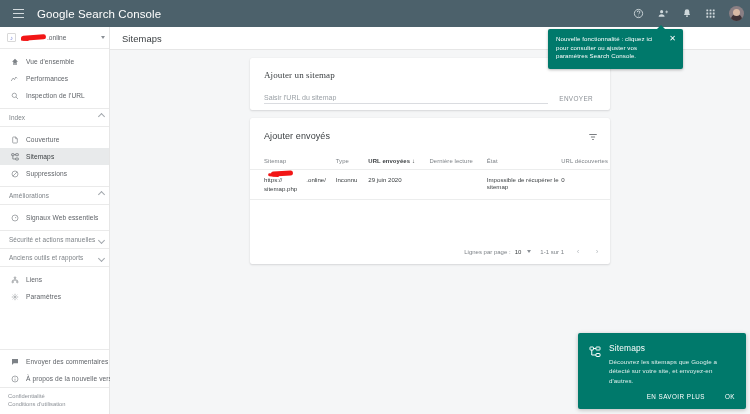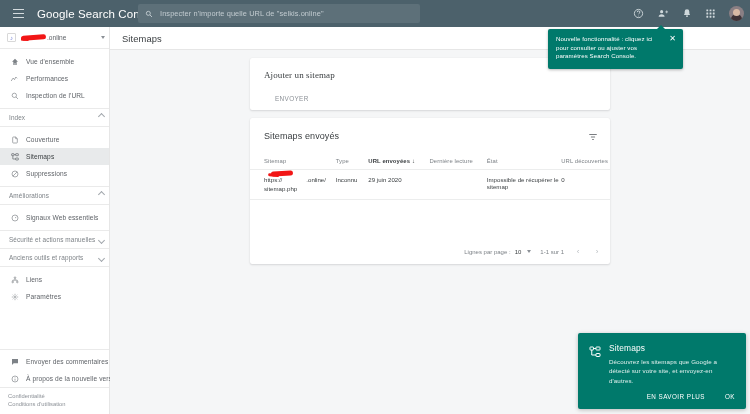--- a/index.html
+++ b/index.html
@@ -258,29 +258,20 @@
 <div id="app">
 
   <div class="topbar">
     <div class="hamburger">
       <i></i>
         <i></i>
         <i></i>
     </div>
     <div class="brand">Google Search Console</div>
 
-    <div class="searchwrap">
-      <span class="sicon">
-        <svg width="8" height="8" viewBox="0 0 24 24" fill="none" stroke="#c9d2d6" stroke-width="2.6">
-          <circle cx="10" cy="10" r="6"></circle>
-            <line x1="15" y1="15" x2="21" y2="21"></line>
-        </svg>
-      </span>
-      <input placeholder="Inspecter n'importe quelle URL de &quot;selkis.online&quot;" style="">
-    </div>
 
     <div class="topicons">
       <span class="ic">
         <svg width="11" height="11" viewBox="0 0 24 24" fill="none" stroke="#cfd8db" stroke-width="2">
           <circle cx="12" cy="12" r="9"></circle>
           <path d="M9.3 9.2a2.8 2.8 0 115.2 1.4c-.5 1-2.5 1.5-2.5 3.1" stroke-width="2"></path>
           <circle cx="12" cy="17.3" r="1" fill="#cfd8db" stroke="none"></circle>
         </svg>
       </span>
       <span class="ic">
@@ -467,26 +458,27 @@
 
   <div class="content-head">
     <div class="page-title">Sitemaps</div>
   </div>
 
   <div class="main">
 
     <div class="card" id="card-add">
       <div class="card-title">Ajouter un sitemap</div>
       <div class="url-row">
+        <input class="url-input" placeholder="Saisir l'URL du sitemap" style="">
         <button class="submit-btn">ENVOYER</button>
       </div>
     </div>
 
     <div class="card" id="card-list">
-      <div class="card-title">Sitemaps envoyés</div>
+      <div class="card-title">Ajouter envoyés</div>
       <div class="filter-icon">
         <svg width="10" height="10" viewBox="0 0 24 24" fill="none" stroke="#5f6368" stroke-width="2">
           <line x1="3" y1="6" x2="21" y2="6"></line>
             <line x1="7" y1="12" x2="17" y2="12"></line>
             <line x1="10" y1="18" x2="14" y2="18"></line>
         </svg>
       </div>
 
       <table class="sitemaps">
         <thead>

